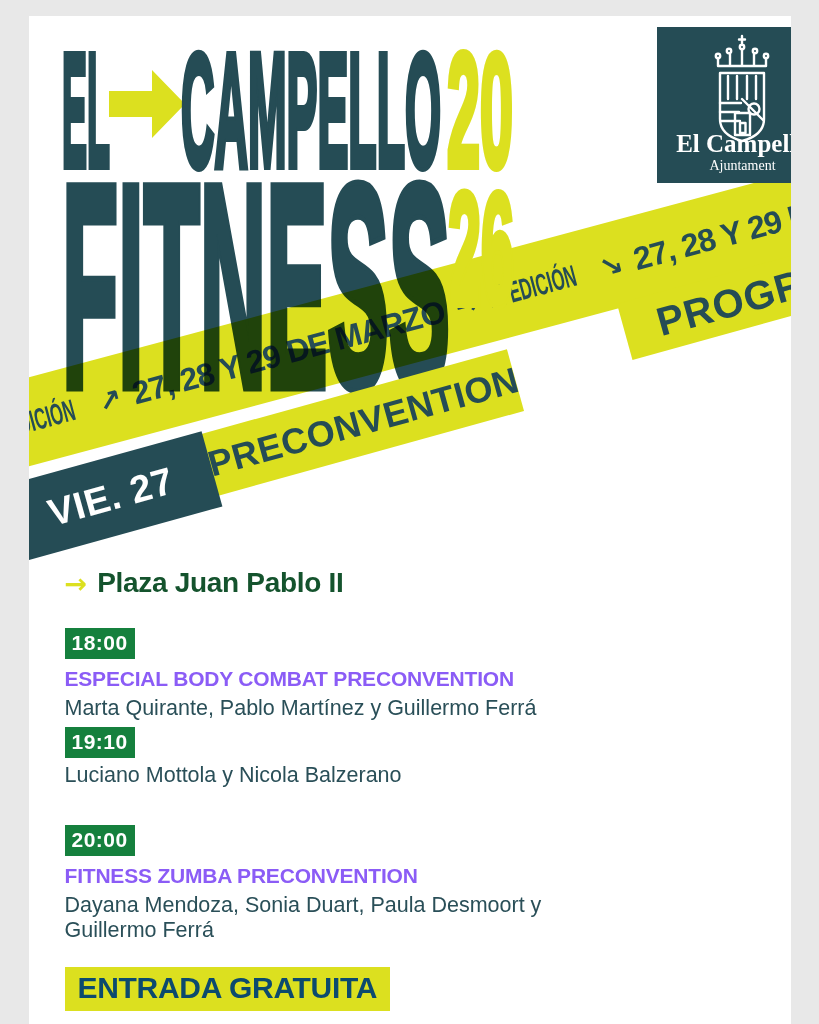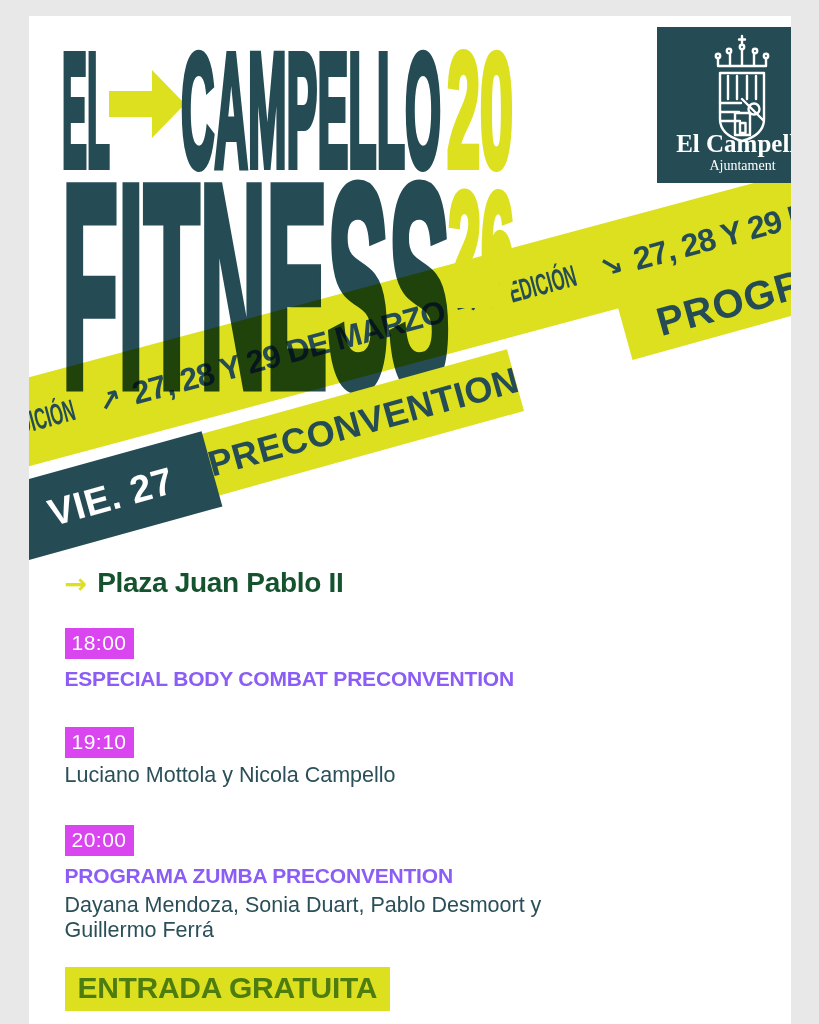--- a/index.html
+++ b/index.html
@@ -56,28 +56,28 @@
     transform:rotate(-15.5deg);z-index:3;}
   .band-day span{font-weight:bold;font-size:38px;color:#ffffff;padding-left:36px;letter-spacing:.5px;}
 
   
   .loc-heading{position:absolute;left:36px;top:551px;display:flex;align-items:center;gap:10px;z-index:5;}
   .loc-arrow{font-family:"DejaVu Sans",sans-serif;font-weight:bold;font-size:27px;color:#DCE01F;}
   .loc-name{font-weight:bold;font-size:28px;letter-spacing:-.3px;color:#14532d;}
 
   .srow{position:absolute;left:36px;z-index:5;}
   .srow.r1{top:612px;} .srow.r2{top:711px;} .srow.r3{top:809px;}
-  .time-badge{display:inline-block;background:#d946ef;color:#ffffff;
-    font-weight:normal;font-size:21px;padding:3px 7px 4px;letter-spacing:.5px;}
+  .time-badge{display:inline-block;background:#15803d;color:#ffffff;
+    font-weight:bold;font-size:21px;padding:3px 7px 4px;letter-spacing:.5px;}
   .ev-title{margin-top:8px;font-weight:bold;font-size:21px;letter-spacing:-.2px;color:#8b5cf6;}
   .ev-names{margin-top:5px;font-size:21.5px;color:#2A4F58;white-space:nowrap;line-height:25px;}
   .ev-names.wrap{white-space:normal;max-width:480px;}
 
   .free-entry{position:absolute;left:36px;top:951px;background:#DCE01F;z-index:5;
-    padding:4px 13px 6px;font-weight:bold;font-size:30px;letter-spacing:-.3px;color:#4d7c0f;}
+    padding:4px 13px 6px;font-weight:bold;font-size:30px;letter-spacing:-.3px;color:#0c4a6e;}
 </style>
 </head>
 <body>
 
 <div class="poster">
 
   <svg class="title-svg" width="470" height="380" viewBox="0 0 470 380">
     <text x="5" y="122" font-size="162" textLength="48" lengthAdjust="spacingAndGlyphs" stroke-width="8">EL</text>
     <polygon fill="#DCE01F" points="52,47 95,47 95,26 128,60 95,94 95,73 52,73"></polygon>
     <text x="124" y="122" font-size="162" textLength="260" lengthAdjust="spacingAndGlyphs" stroke-width="8">CAMPELLO</text>
@@ -135,28 +135,29 @@
   </div>
 
   <div class="loc-heading">
     <span class="loc-arrow">→</span>
     <span class="loc-name">Plaza Juan Pablo II</span>
   </div>
 
   <div class="srow r1">
     <span class="time-badge">18:00</span>
     <div class="ev-title">ESPECIAL BODY COMBAT PRECONVENTION</div>
+    <div class="ev-names">Marta Quirante, Pablo Martínez y Guillermo Ferrá</div>
   </div>
 
   <div class="srow r2">
     <span class="time-badge">19:10</span>
-    <div class="ev-names">Luciano Mottola y Nicola Campello</div>
+    <div class="ev-names">Luciano Mottola y Nicola Balzerano</div>
   </div>
 
   <div class="srow r3">
     <span class="time-badge">20:00</span>
-    <div class="ev-title">PROGRAMA ZUMBA PRECONVENTION</div>
-    <div class="ev-names wrap">Dayana Mendoza, Sonia Duart, Pablo Desmoort y Guillermo Ferrá</div>
+    <div class="ev-title">FITNESS ZUMBA PRECONVENTION</div>
+    <div class="ev-names wrap">Dayana Mendoza, Sonia Duart, Paula Desmoort y Guillermo Ferrá</div>
   </div>
 
   <div class="free-entry">ENTRADA GRATUITA</div>
 
 </div>
 
 </body></html>

